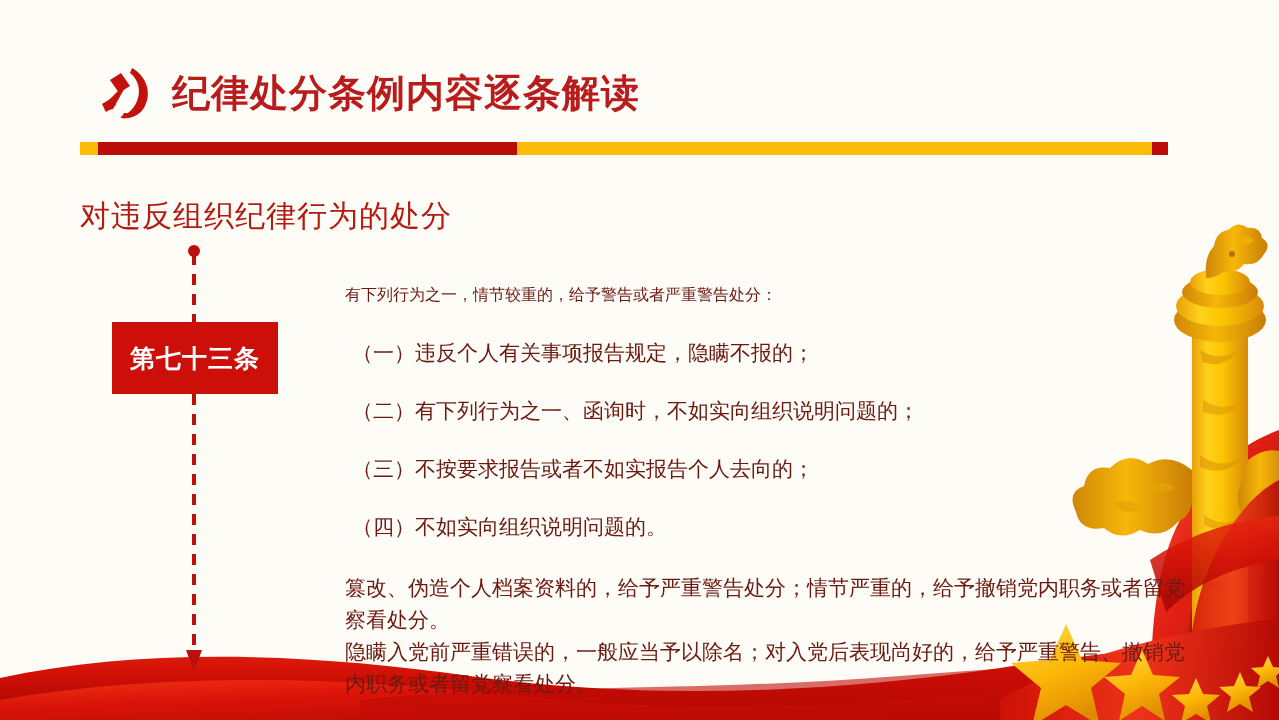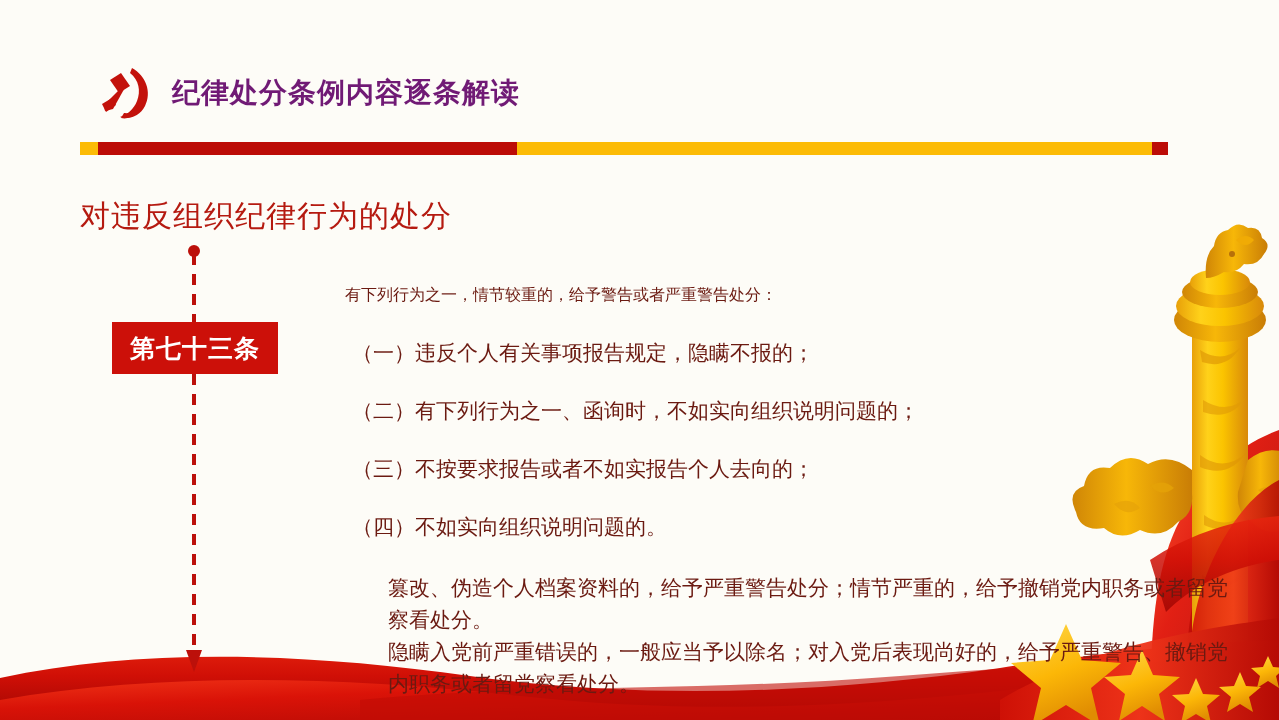--- a/index.html
+++ b/index.html
@@ -35,23 +35,23 @@
     align-items: center;
     height: 62px;
   }
   .emblem {
     width: 60px;
     height: 58px;
     margin-right: 16px;
     flex: 0 0 auto;
   }
   .title-text {
-    font-size: 28px;
+    font-size: 38px;
     font-weight: bold;
-    color: #701a75;
+    color: #b91c1c;
     letter-spacing: 1px;
     white-space: nowrap;
     line-height: 1;
   }
 
   
   .divider {
     position: absolute;
     left: 80px;
     top: 142px;
@@ -84,21 +84,21 @@
     width: 36px;
     height: 430px;
   }
 
   
   .badge {
     position: absolute;
     left: 112px;
     top: 322px;
     width: 166px;
-    height: 52px;
+    height: 72px;
     background: #cc1009;
     display: flex;
     align-items: center;
     justify-content: center;
   }
   .badge-label {
     color: #ffffff;
     font-size: 25px;
     font-weight: bold;
     letter-spacing: 1px;
@@ -125,21 +125,20 @@
     line-height: 34px;
     white-space: nowrap;
     margin-left: 7px;
     margin-bottom: 24px;
   }
   .tail-block {
     position: absolute;
     left: 345px;
     top: 572px;
     width: 840px;
-    margin-left: 43px;
   }
   .tail-para {
     font-size: 21px;
     color: #6b1a11;
     line-height: 32px;
   }
 </style>
 </head>
 <body>
 

